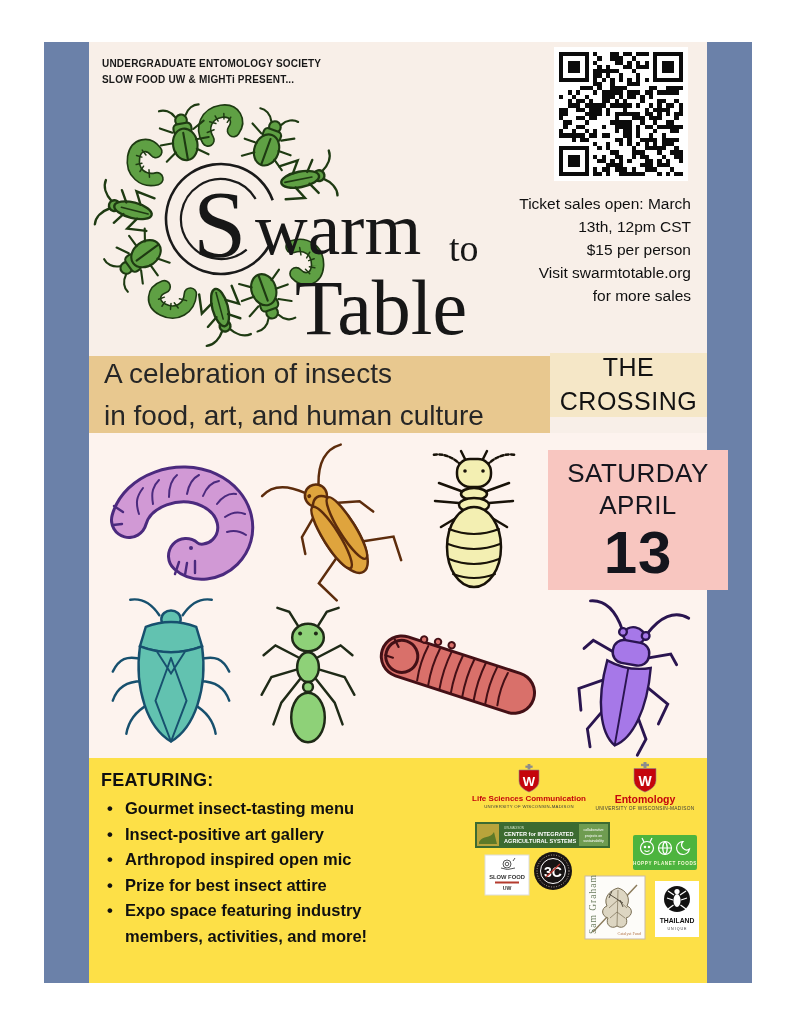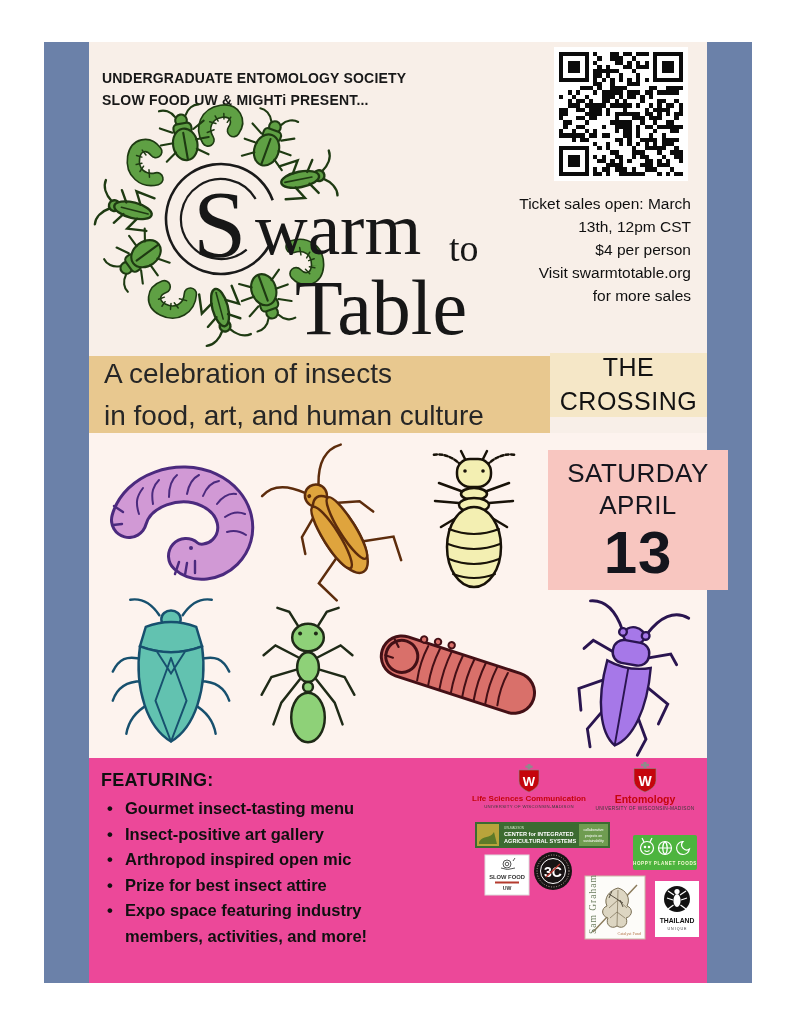--- a/index.html
+++ b/index.html
@@ -5,21 +5,21 @@
   html,body{margin:0;padding:0;}
   body{width:791px;height:1024px;background:#ffffff;position:relative;
        font-family:"Liberation Sans", sans-serif;overflow:hidden;}
   svg{overflow:visible;}
   .poster{position:absolute;left:44px;top:42px;width:708px;height:941px;}
   .bar{position:absolute;top:0;bottom:0;width:45px;background:#6b81a9;}
   .bar.left{left:0}
   .bar.right{right:0}
   .content{position:absolute;left:45px;top:0;width:618px;height:941px;background:#f8efe8;}
 
-  .hdr{position:absolute;left:13px;top:25px;font-size:14px;font-weight:bold;
+  .hdr{position:absolute;left:13px;top:14px;font-size:10px;font-weight:bold;
        color:#181818;line-height:1.6;letter-spacing:.2px;}
 
   .qr-box{position:absolute;left:465px;top:5px;width:134px;height:134px;background:#fff;}
   .qr-box svg{position:absolute;left:5px;top:5px;}
 
   .ticket{position:absolute;right:16px;top:150px;width:280px;text-align:right;
           font-size:15.5px;line-height:23px;color:#101010;}
   .ticket b{font-weight:normal}
   .ticket .md{font-weight:500}
 
@@ -36,21 +36,21 @@
             font-size:25px;font-weight:500;color:#121212;line-height:1.35;letter-spacing:.5px;}
 
   .date-cell{position:absolute;left:459px;top:408px;width:180px;height:140px;background:#f8c6c0;
             display:flex;flex-direction:column;justify-content:center;align-items:center;
             color:#15151d;}
   .date-cell .w{font-size:26px;font-weight:500;line-height:1.25;letter-spacing:.5px;}
   .date-cell .n{font-size:60px;font-weight:bold;line-height:1.02;letter-spacing:1px;}
 
   .ins{position:absolute;}
 
-  .footer{position:absolute;left:0;top:716px;width:618px;height:225px;background:#ec4899;}
+  .footer{position:absolute;left:0;top:716px;width:618px;height:225px;background:#fde047;}
   .feat{position:absolute;left:12px;top:12px;width:340px;color:#101010;}
   .feat h3{margin:0 0 5px 0;font-size:18px;letter-spacing:.3px;}
   .feat ul{margin:0;padding:0;list-style:none;width:320px;}
   .feat li{position:relative;padding-left:24px;font-size:16.5px;font-weight:bold;line-height:1.55;}
   .feat li::before{content:"\2022";position:absolute;left:6px;top:0;}
 
   .lg{position:absolute;}
   .lg text{font-family:"Liberation Sans", sans-serif;}
   .serif text{font-family:"Liberation Serif", serif;}
 </style>
@@ -403,21 +403,21 @@
             <rect x="25" y="28" width="1" height="1"></rect>
             <rect x="27" y="28" width="1" height="1"></rect>
             <rect x="28" y="28" width="1" height="1"></rect>
           </g>
       </svg>
     </div>
 
     <div class="ticket">
       <div><span>Ticket sales open: </span><b>March</b></div>
       <div><b>13th, 12pm CST</b></div>
-      <div class="md">$4 per person</div>
+      <div class="md">$15 per person</div>
       <div><span>Visit </span><b>swarmtotable.org</b></div>
       <div>for more sales</div>
     </div>
 
     <div class="logo">
       <svg width="432" height="248" viewBox="0 0 432 248">
         <defs>
           <g id="bugA" stroke="#1e3a12" fill="#5fa044" stroke-width="2" stroke-linecap="round">
             <path d="M-5,-18 C-8,-24 -14,-27 -19,-26" fill="none"></path>
             <path d="M5,-18 C8,-24 14,-27 19,-26" fill="none"></path>

